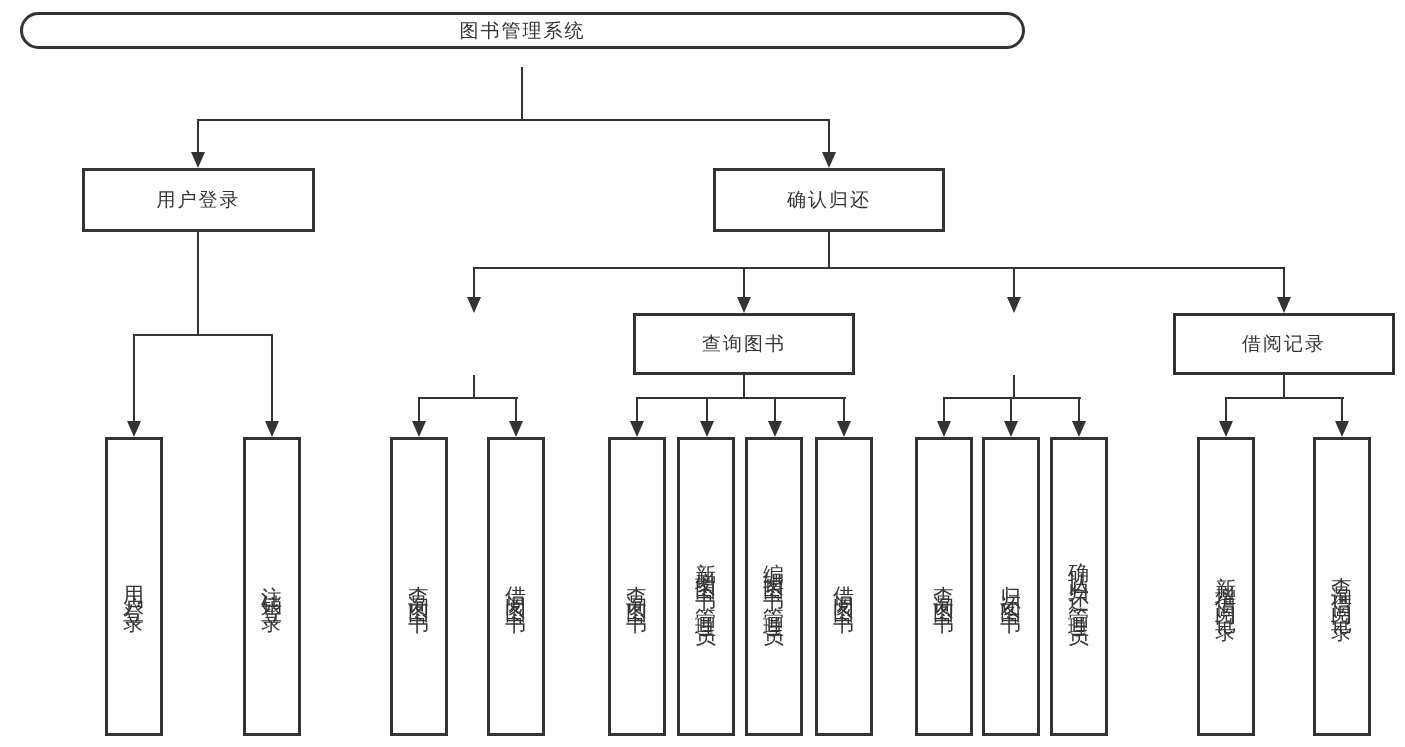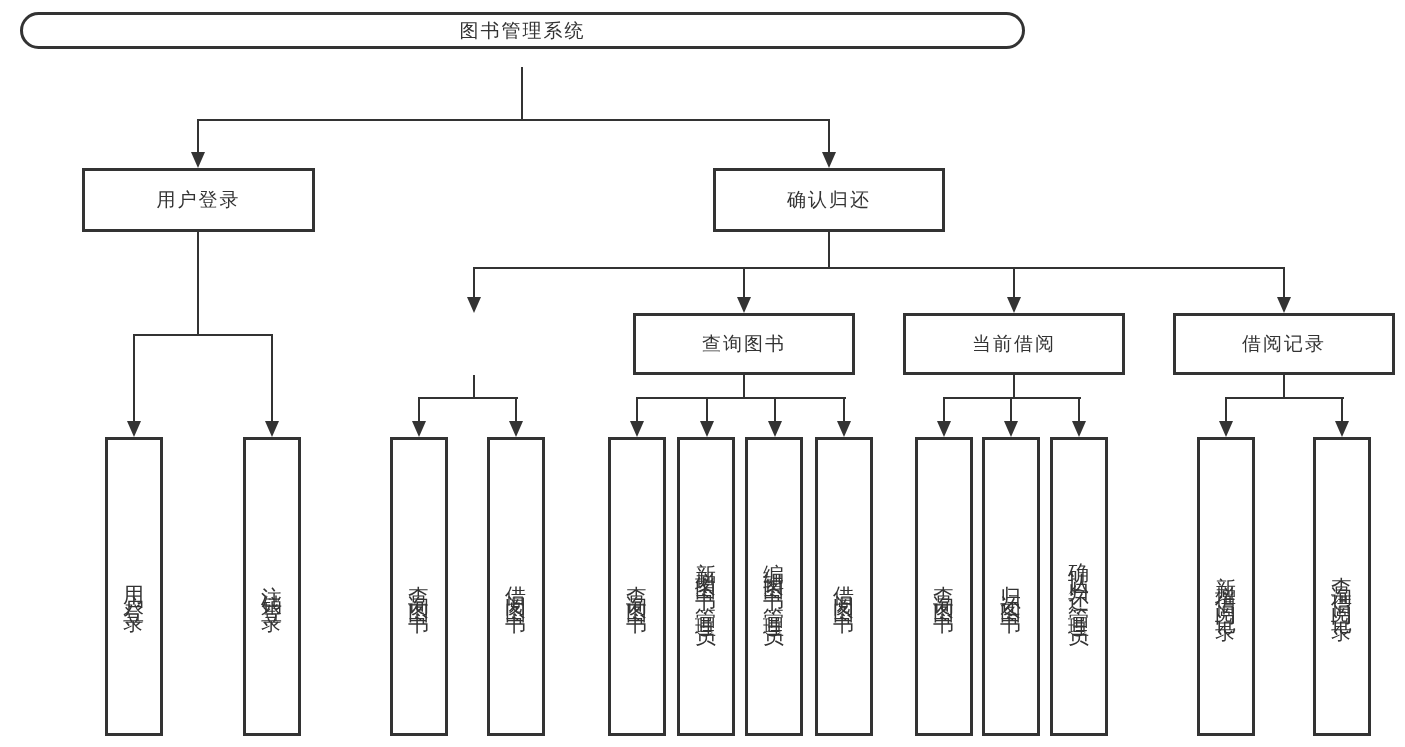--- a/index.html
+++ b/index.html
@@ -65,21 +65,20 @@
   <div class="vline" style="left:473px;  top:267px; height:31px;"></div>
   <div class="arrow" style="left:467px;  top:297px;"></div>
   <div class="vline" style="left:743px;  top:267px; height:31px;"></div>
   <div class="arrow" style="left:737px;  top:297px;"></div>
   <div class="vline" style="left:1013px; top:267px; height:31px;"></div>
   <div class="arrow" style="left:1007px; top:297px;"></div>
   <div class="vline" style="left:1283px; top:267px; height:31px;"></div>
   <div class="arrow" style="left:1277px; top:297px;"></div>
 
   <div class="box" style="left:633px;  top:313px; width:222px; height:62px;">查询图书</div>
-  <div class="box" style="left:903px;  top:313px; width:222px; height:62px;">当前借阅</div>
   <div class="box" style="left:1173px; top:313px; width:222px; height:62px;">借阅记录</div>
 
   <div class="vline" style="left:473px; top:375px; height:24px;"></div>
   <div class="hline" style="left:418px; top:397px; width:100px;"></div>
   <div class="vline" style="left:418px; top:397px; height:25px;"></div>
   <div class="arrow" style="left:412px; top:421px;"></div>
   <div class="vline" style="left:515px; top:397px; height:25px;"></div>
   <div class="arrow" style="left:509px; top:421px;"></div>
 
   <div class="vline" style="left:743px; top:375px; height:24px;"></div>

